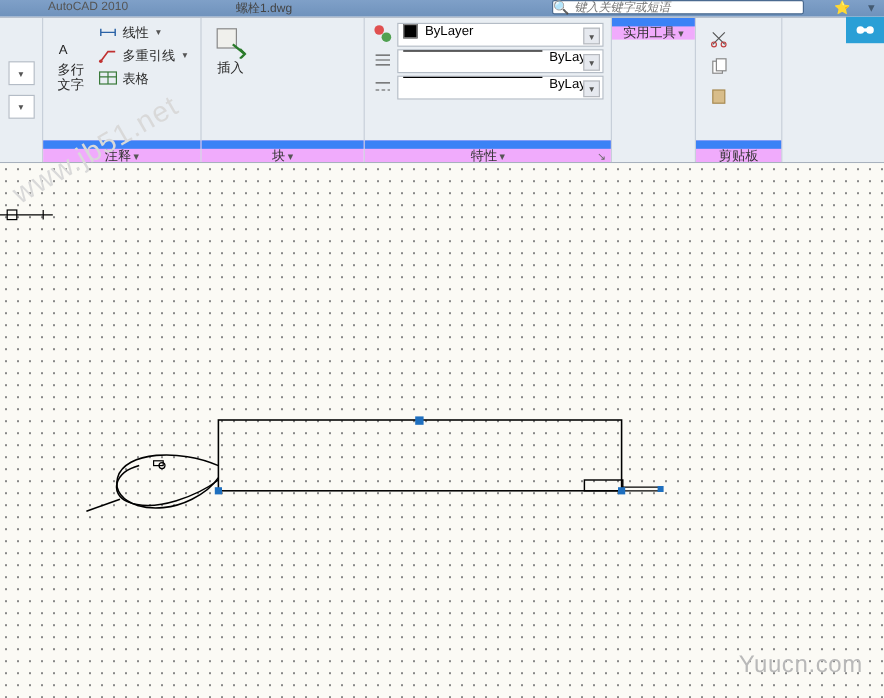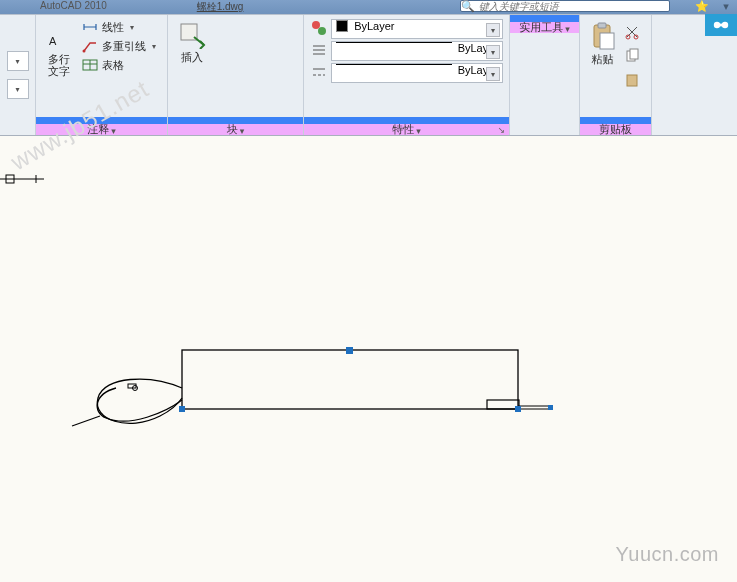--- a/index.html
+++ b/index.html
@@ -1,21 +1,21 @@
 <!DOCTYPE html>
 <html><head>
 <meta charset="utf-8">
 <style>
   * { box-sizing: border-box; margin: 0; padding: 0; font-family: "Microsoft YaHei", Arial, sans-serif; font-size: 11px; }
   body { width: 737px; height: 582px; overflow: hidden; background: #fff; position: relative; }
 
   
   .titlebar { height: 14px; background: linear-gradient(#7fa0c8,#6f92bc); display: flex; align-items: flex-start; color: #444; padding-left: 40px; }
   .titlebar .app { font-size: 10px; color: #555; margin-right: 90px; }
-  .titlebar .file { font-size: 10px; color: #444; text-decoration: underline; }
+  .titlebar .file { font-size: 10px; color: #444; }
 
   .searchwrap { position: absolute; top: 0; left: 460px; width: 210px; height: 12px; background: #fff; border: 1px solid #4a6a90; border-radius: 2px; display: flex; align-items: center; }
   .searchwrap input { width: 100%; border: none; outline: none; font-size: 10px; color: #888; font-style: italic; padding-left: 4px; background: transparent; }
   .searchwrap .mag { width: 14px; text-align: center; color: #666; }
 
   .topicons { position: absolute; top: 0; right: 0; display: flex; gap: 2px; align-items: center; height: 12px; }
   .topicons .ti { width: 22px; height: 12px; display: flex; align-items: center; justify-content: center; color: #445a72; }
   .exbtn { position: absolute; top: 14px; right: 0; width: 32px; height: 22px; background: #2a9fd6; display:flex; align-items:center; justify-content:center;}
 
   
@@ -190,28 +190,20 @@
 
   <div class="panel" style="width:70px">
     <div class="title">
         <span>实用工具</span>
         <span class="dd"></span>
       </div>
   </div>
 
   <div class="panel" style="width:72px">
     <div class="body">
-      <div class="vbtn">
-        <svg width="26" height="30">
-            <rect x="4" y="4" width="16" height="22" rx="2" fill="#d8bd8a" stroke="#a88a50"></rect>
-            <rect x="8" y="2" width="8" height="5" rx="1" fill="#bfc5cc" stroke="#8a909a"></rect>
-            <rect x="10" y="12" width="14" height="16" fill="#fff" stroke="#8a909a"></rect>
-          </svg>
-        <div class="lbl">粘贴</div>
-      </div>
       <div class="smallgrid">
         <div class="iconcell">
             <svg width="16" height="16">
               <path d="M3 3 L13 13 M13 3 L3 13" stroke="#555"></path>
               <circle cx="4" cy="13" r="2" fill="none" stroke="#c04040"></circle>
               <circle cx="12" cy="13" r="2" fill="none" stroke="#c04040"></circle>
             </svg>
           </div>
         <div class="iconcell">
             <svg width="16" height="16">

